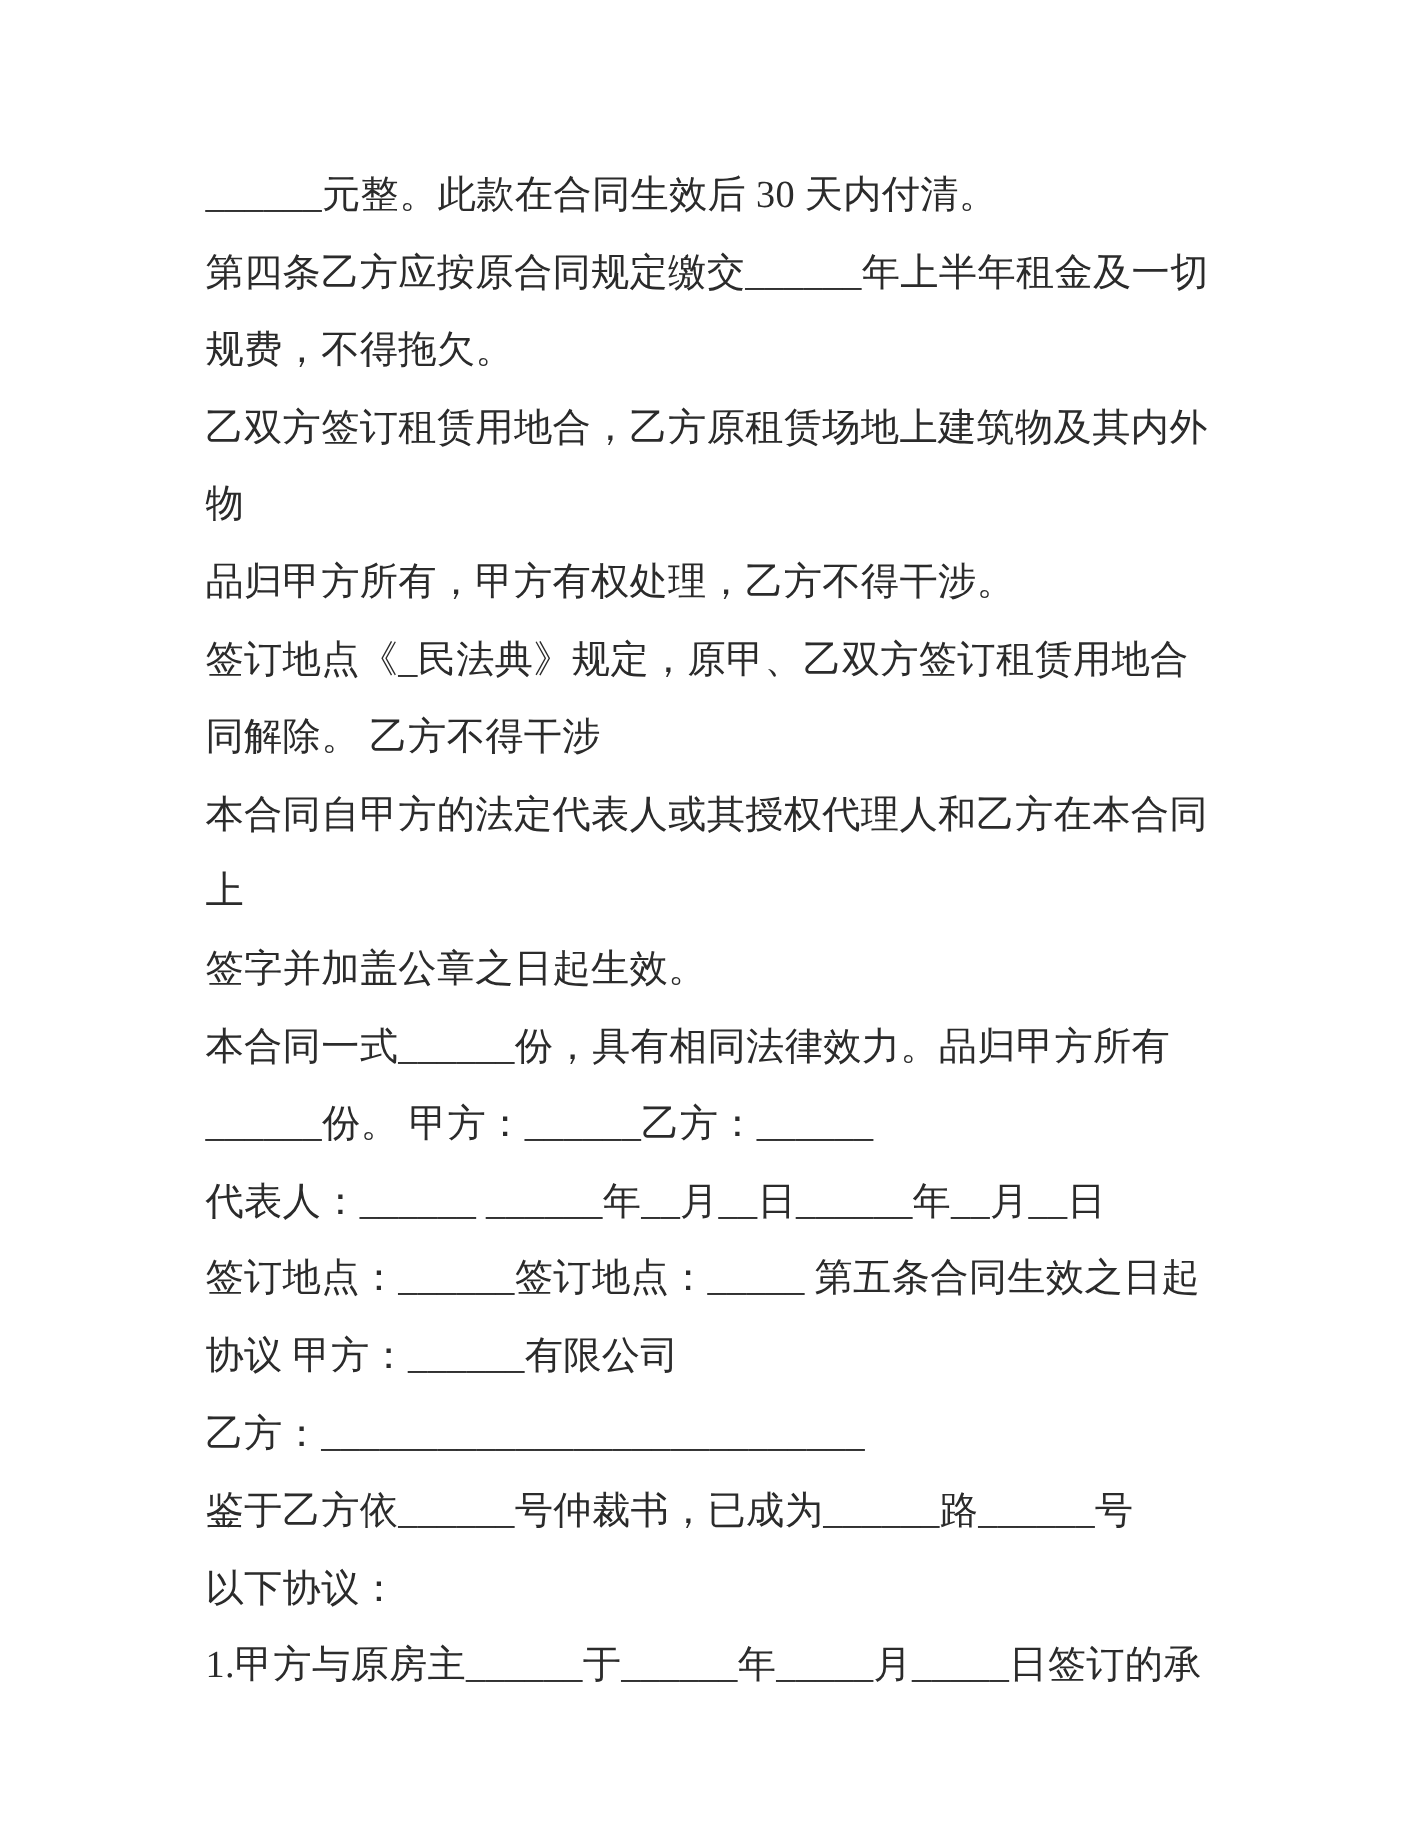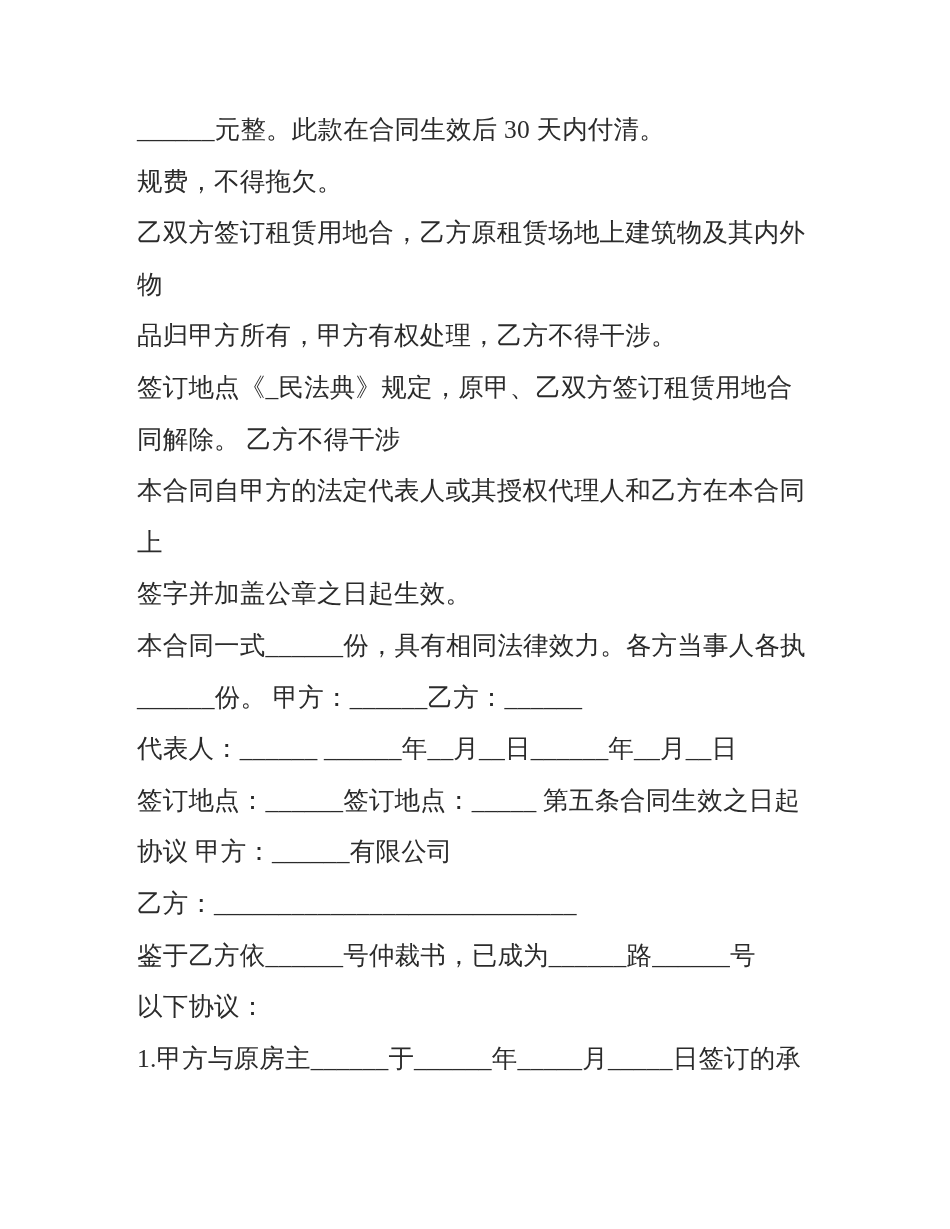--- a/index.html
+++ b/index.html
@@ -46,28 +46,29 @@
     font-family: "Liberation Serif", "DejaVu Serif", serif;
   }
 </style>
 </head>
 <body style="background: rgb(255, 255, 255);">
 
 <div id="page" style="background: rgb(255, 255, 255); color: rgb(43, 43, 43);">
   <div id="doc-body">
 
     <div class="doc-line">______元整。此款在合同生效后 30 天内付清。</div>
+    <div class="doc-line">第四条乙方应按原合同规定缴交______年上半年租金及一切</div>
     <div class="doc-line">规费，不得拖欠。</div>
     <div class="doc-line">乙双方签订租赁用地合，乙方原租赁场地上建筑物及其内外物</div>
     <div class="doc-line">品归甲方所有，甲方有权处理，乙方不得干涉。</div>
     <div class="doc-line">签订地点《_民法典》规定，原甲、乙双方签订租赁用地合</div>
     <div class="doc-line">同解除。 乙方不得干涉</div>
     <div class="doc-line">本合同自甲方的法定代表人或其授权代理人和乙方在本合同上</div>
     <div class="doc-line">签字并加盖公章之日起生效。</div>
-    <div class="doc-line">本合同一式______份，具有相同法律效力。各方当事人各执</div>
+    <div class="doc-line">本合同一式______份，具有相同法律效力。品归甲方所有</div>
     <div class="doc-line">______份。 甲方：______乙方：______</div>
     <div class="doc-line">代表人：______ ______年__月__日______年__月__日</div>
     <div class="doc-line">签订地点：______签订地点：_____ 第五条合同生效之日起</div>
     <div class="doc-line">协议 甲方：______有限公司</div>
     <div class="doc-line">乙方：____________________________</div>
     <div class="doc-line">鉴于乙方依______号仲裁书，已成为______路______号</div>
     <div class="doc-line">以下协议：</div>
     <div class="doc-line">1.甲方与原房主______于______年_____月_____日签订的承</div>
 
   </div>

